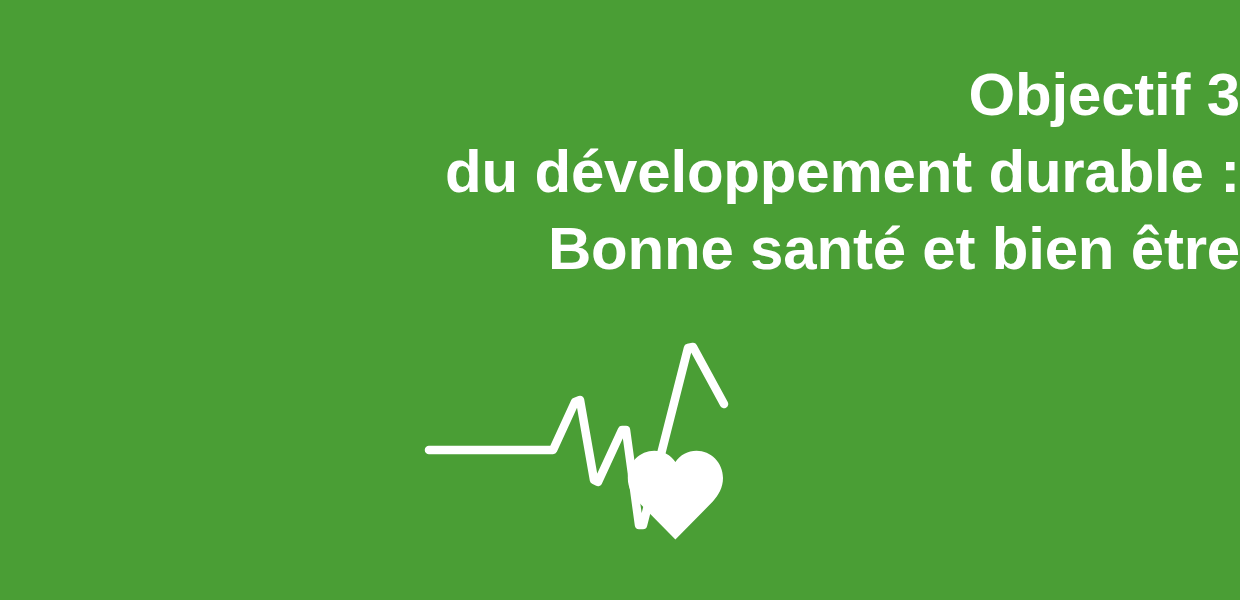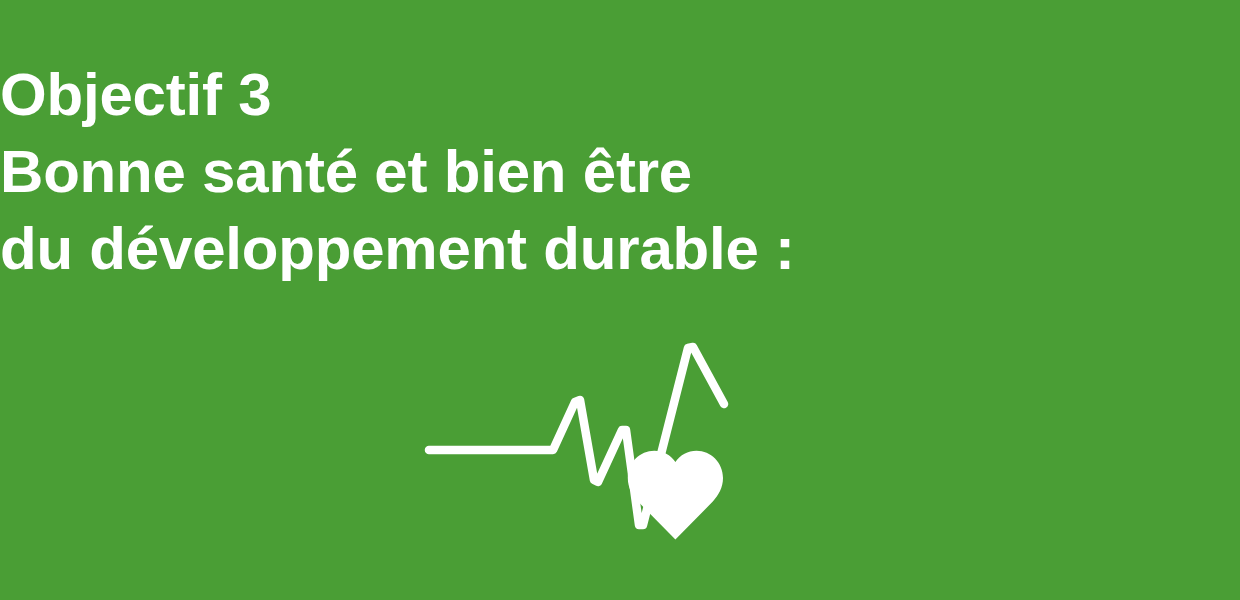--- a/index.html
+++ b/index.html
@@ -16,21 +16,21 @@
     height: 600px;
     overflow: hidden;
     background: #4a9e35;
     display: block;
   }
   .headline {
     position: absolute;
     left: 0;
     top: 56px;
     width: 1240px;
-    text-align: left;
+    text-align: right;
     color: #ffffff;
     font-weight: 700;
     font-size: 60px;
     line-height: 77px;
     letter-spacing: -0.2px;
     -webkit-font-smoothing: antialiased;
   }
   .headline-line {
     display: block;
     white-space: nowrap;
@@ -59,22 +59,22 @@
     stroke: none;
   }
 </style>
 </head>
 <body>
 
 <div class="poster">
 
   <div class="headline">
     <span class="headline-line">Objectif 3</span>
+    <span class="headline-line">du développement durable :</span>
     <span class="headline-line">Bonne santé et bien être</span>
-    <span class="headline-line">du développement durable :</span>
   </div>
 
   <div class="ecg-wrap">
     <svg class="ecg-svg" viewBox="0 0 380 220" xmlns="http://www.w3.org/2000/svg">
       <path class="ecg-trace" d="M 21 120
                L 145 120
                L 167 72
                L 172 70
                L 186 150
                L 190 152

